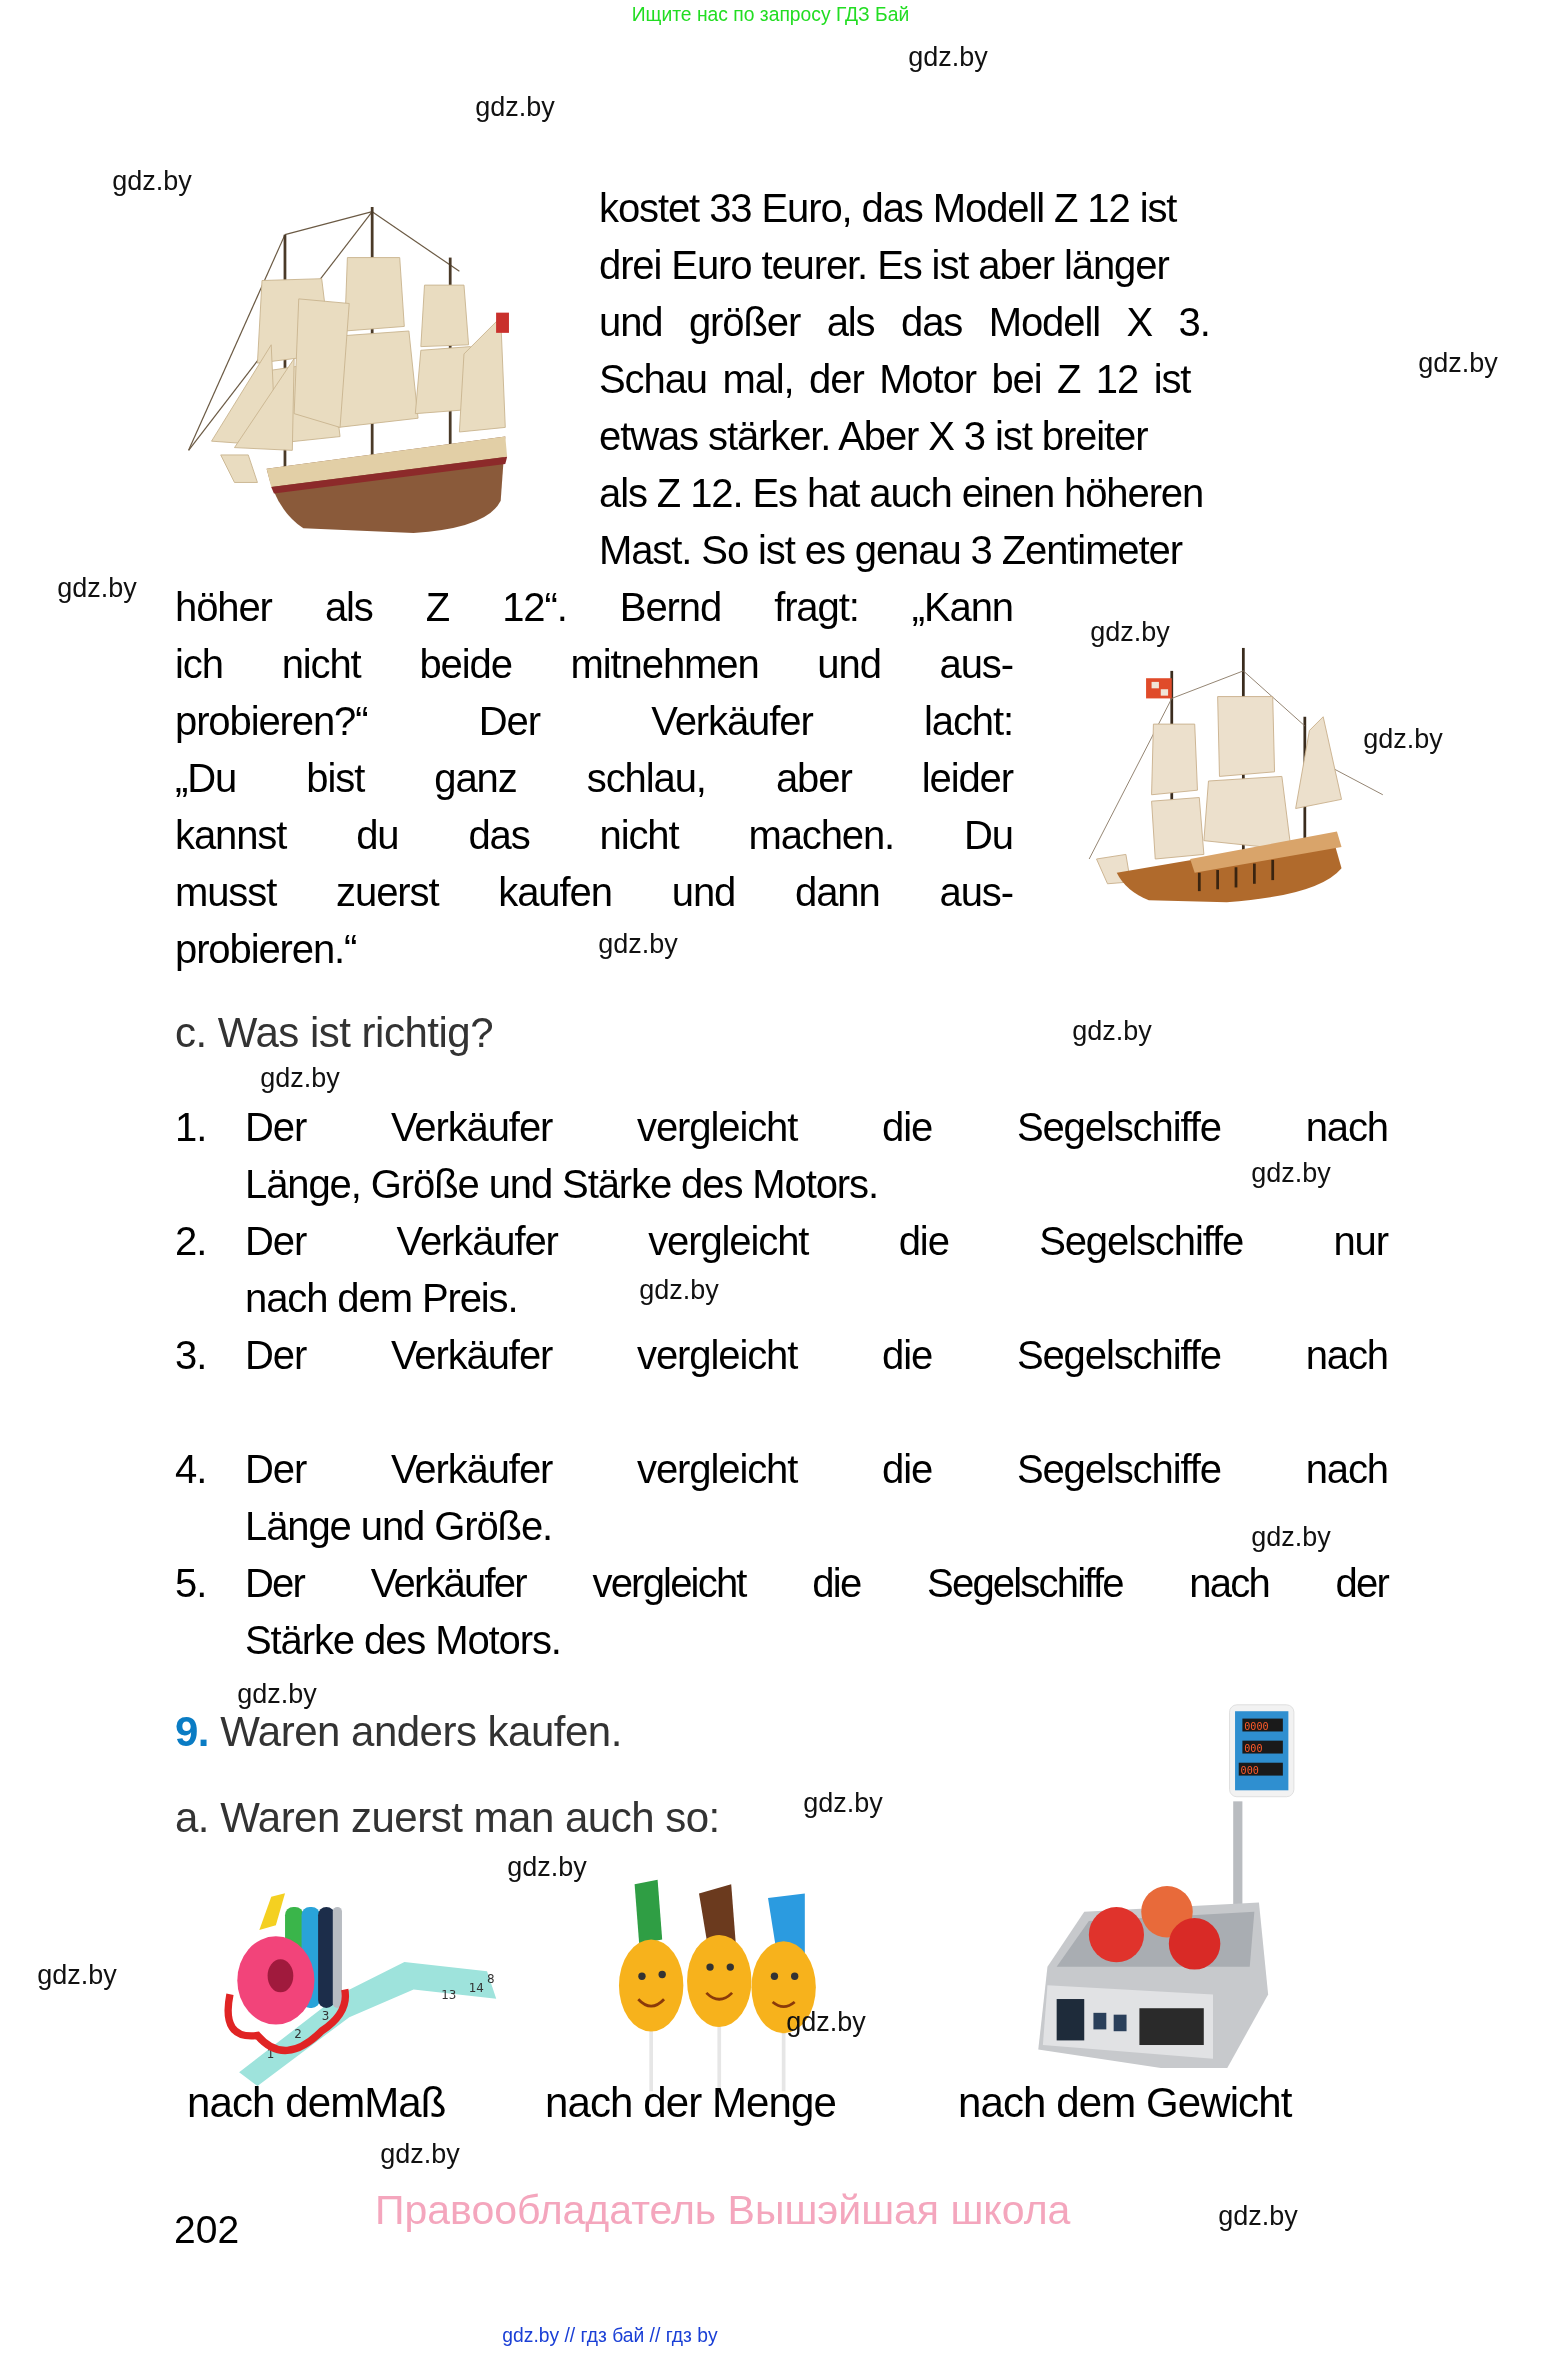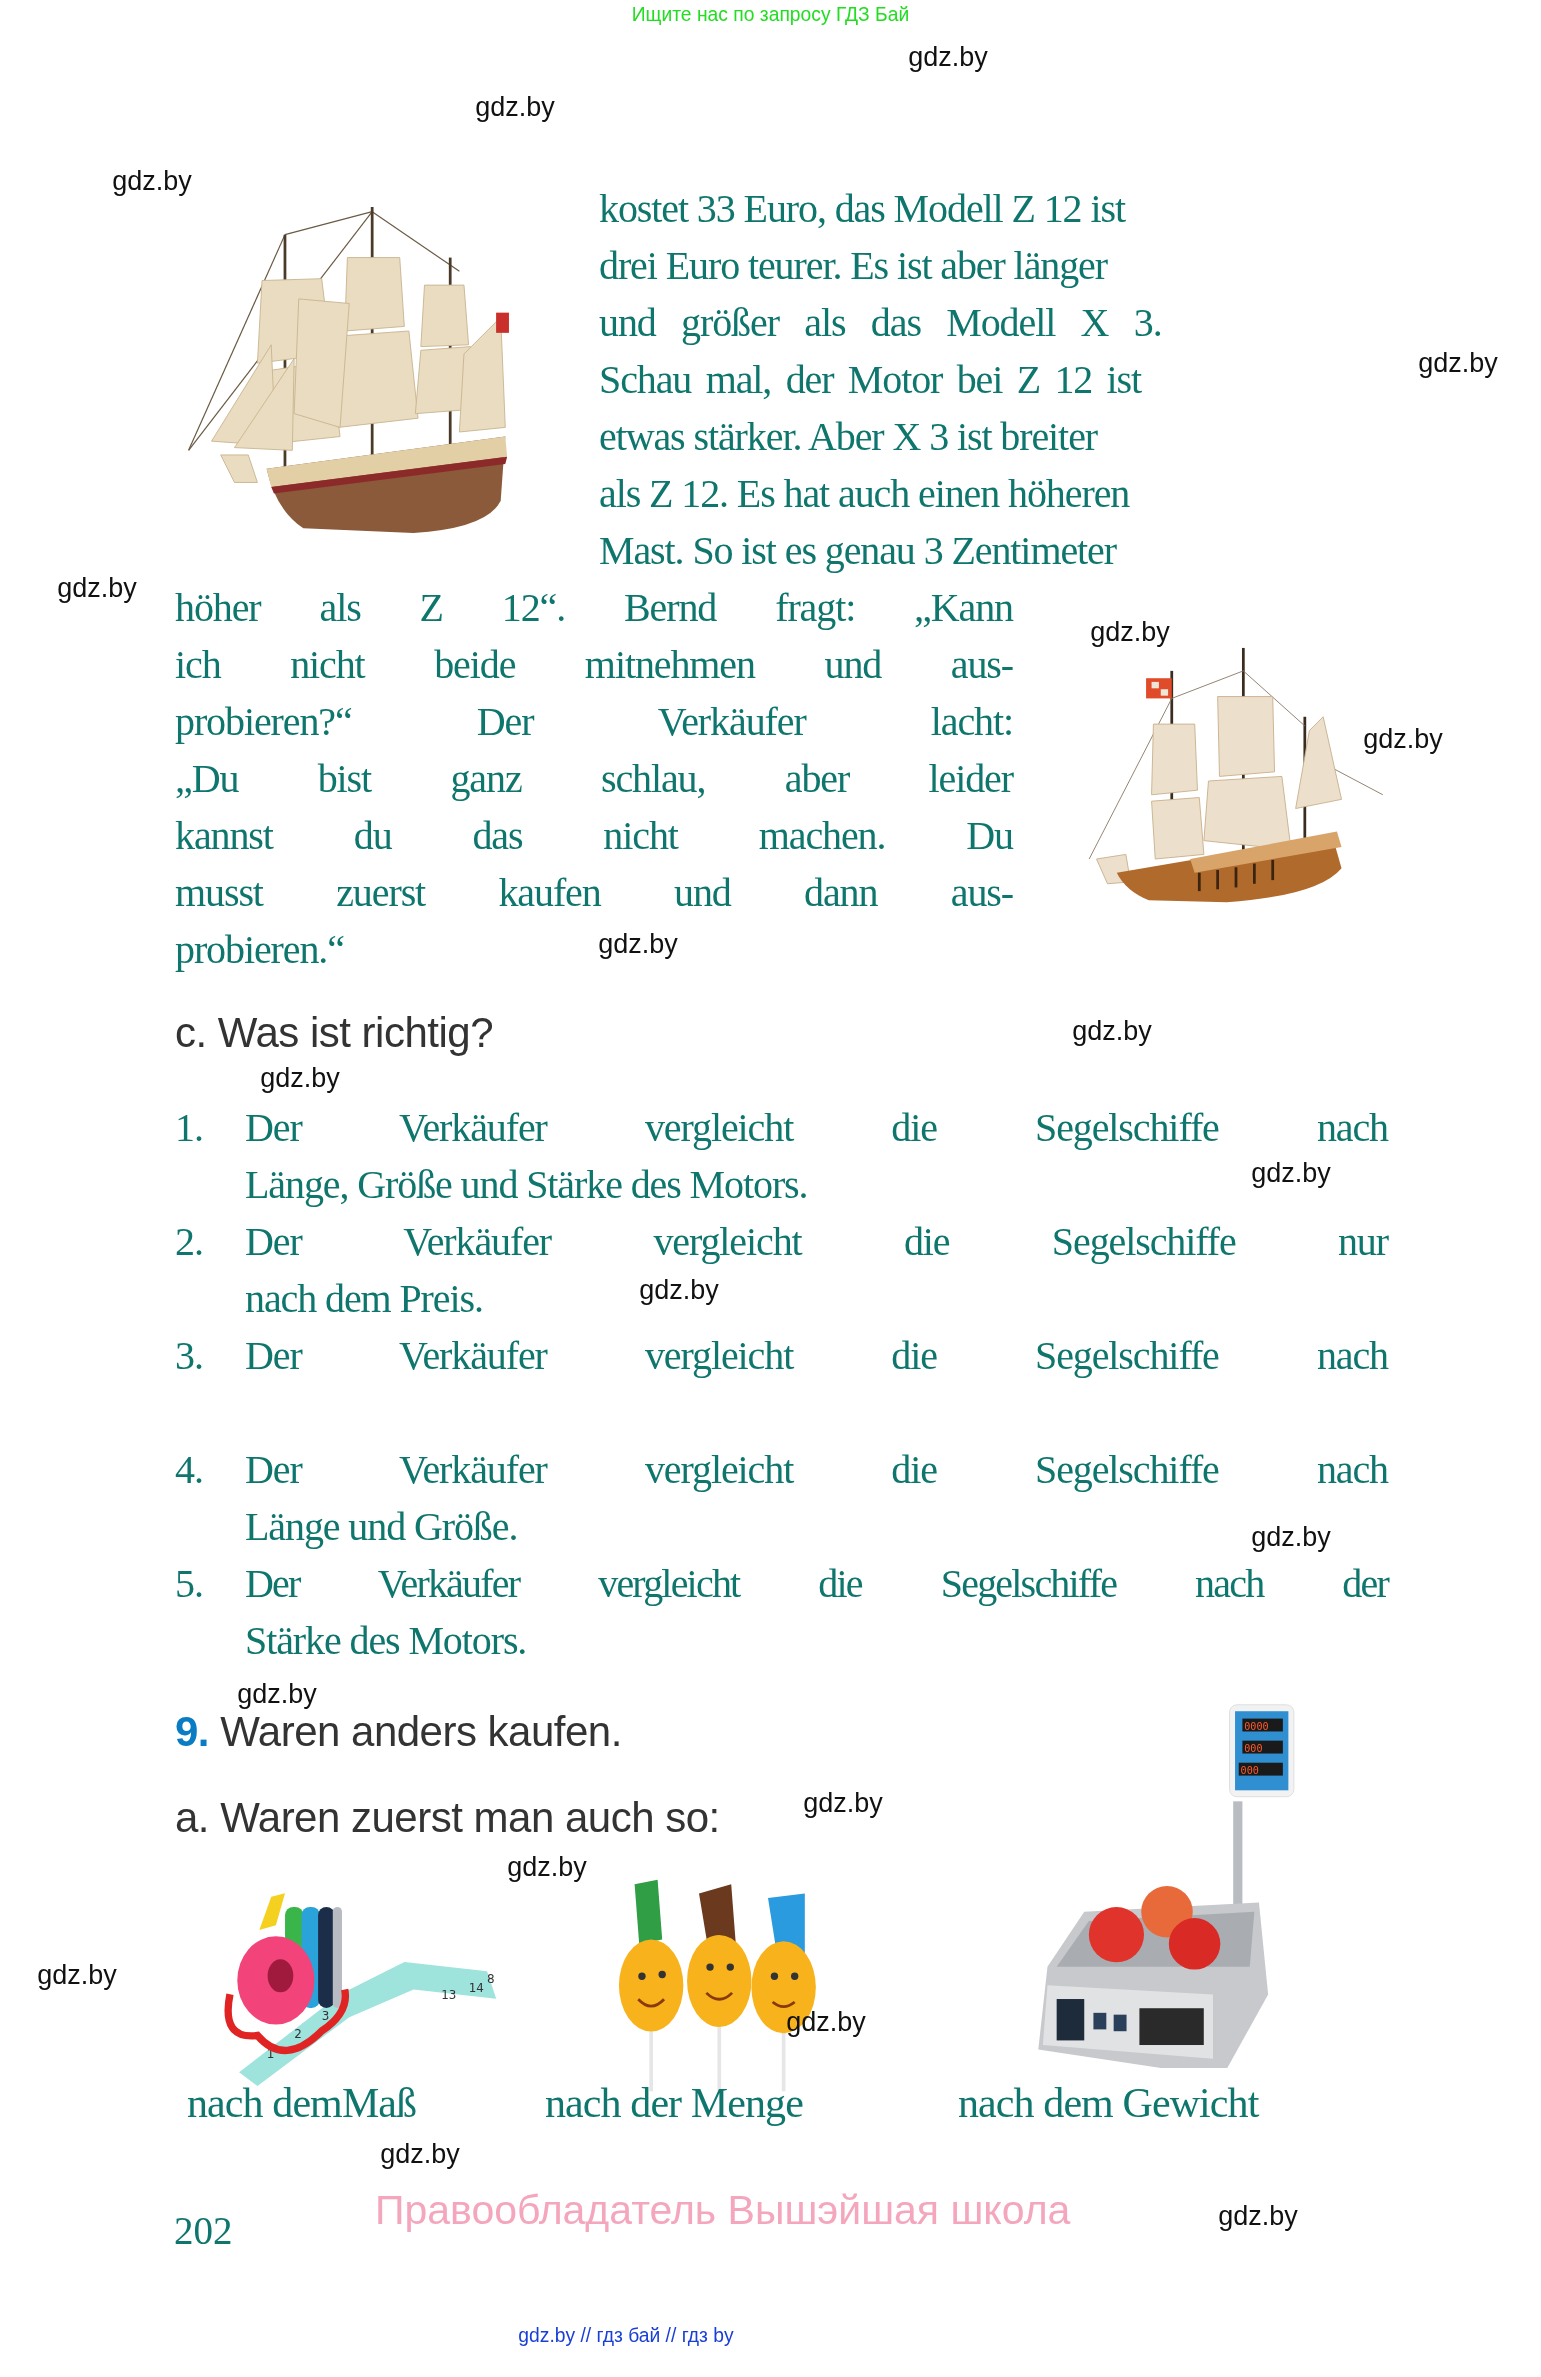--- a/index.html
+++ b/index.html
@@ -1,34 +1,34 @@
 <!DOCTYPE html>
 <html style="font-size:14.7px"><head>
 <meta charset="utf-8">
 <style>
   html, body { margin:0; padding:0; background:#fff; }
   body { width:1541px; height:2377px; position:relative; overflow:hidden; }
   .abs { position:absolute; }
-  .serif { font-family:Liberation Serif, serif; color:#0f766e; }
+  .serif { font-family:Liberation Sans, sans-serif; color:#000000; }
   .sans { font-family:"Liberation Sans", "DejaVu Sans", sans-serif; }
   .topnote { left:0; width:1541px; top:3.7px; text-align:center; font-size:19.3px; color:#22dd22; }
   .wm { font-family:"Liberation Sans", sans-serif; font-size:27px; color:#111; transform:translate(-50%,-50%); white-space:nowrap; }
   .para { font-size:40px; line-height:57px; text-align:justify; text-align-last:justify; letter-spacing:-1.1px; }
   .para div { height:57px; white-space:nowrap; overflow:visible; }
   .line { display:flex; justify-content:space-between; }
   .heading { font-family:"Liberation Sans", sans-serif; color:#333; font-size:42px; letter-spacing:-0.5px; }
   .num-blue { color:#0a7cc4; font-weight:bold; }
   .opt { font-size:40px; line-height:57px; letter-spacing:-1.1px; }
   .opt .n { position:absolute; left:0; }
   .opt .l { position:absolute; left:70px; right:0; display:flex; justify-content:flex-end; white-space:nowrap; }
   .opt .l.left { justify-content:flex-start; }
   .caption { font-size:42px; letter-spacing:-0.9px; white-space:nowrap; }
   .pagenum { font-size:39px; }
   .rights { font-family:"Liberation Sans", sans-serif; color:#f4a6bd; font-size:41px; white-space:nowrap; }
-  .footer { left:0; width:1220px; text-align:center; font-size:19.3px; color:#1a3fd6;padding-left:16px; }
+  .footer { left:0; width:1220px; text-align:center; font-size:19.3px; color:#1a3fd6; }
   svg { display:block; }
 </style>
 </head>
 <body>
 
 <div class="abs topnote sans">Ищите нас по запросу ГДЗ Бай</div>
 
 <div class="abs" style="left:184px;top:207px;width:358px;height:349px;">
   <svg width="358" height="349" viewBox="0 0 390 380">
     <g stroke="#6b5a44" stroke-width="1.3" fill="none">

